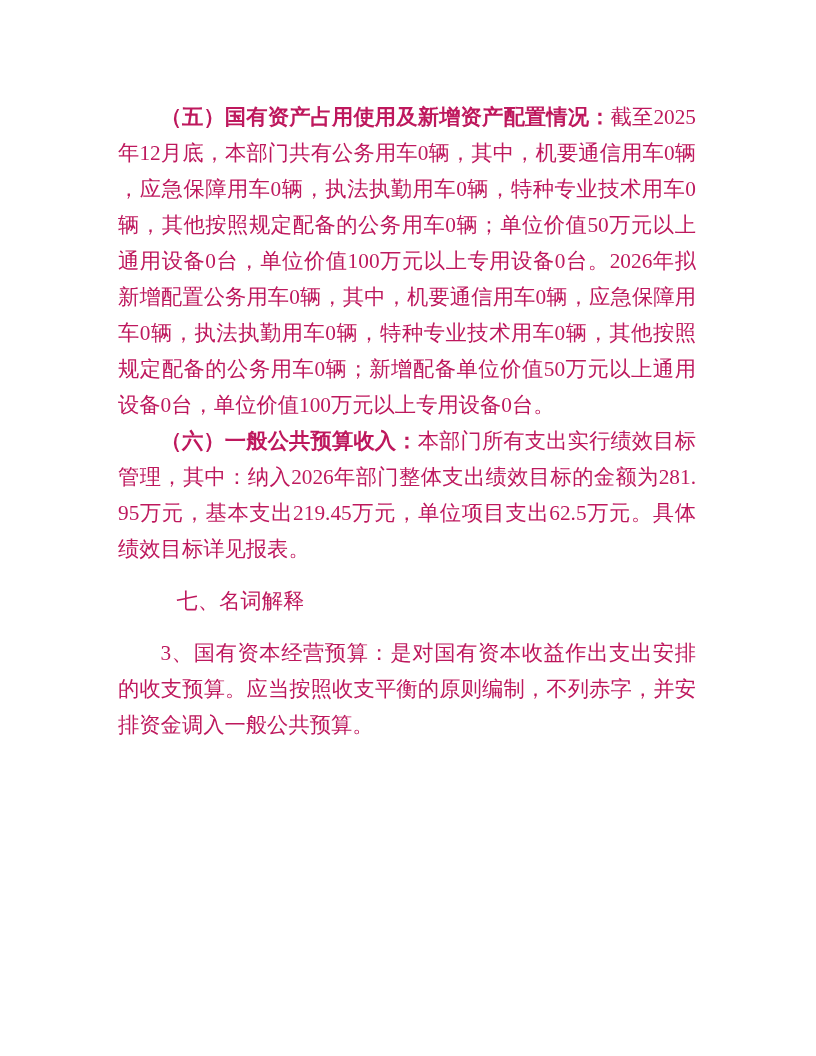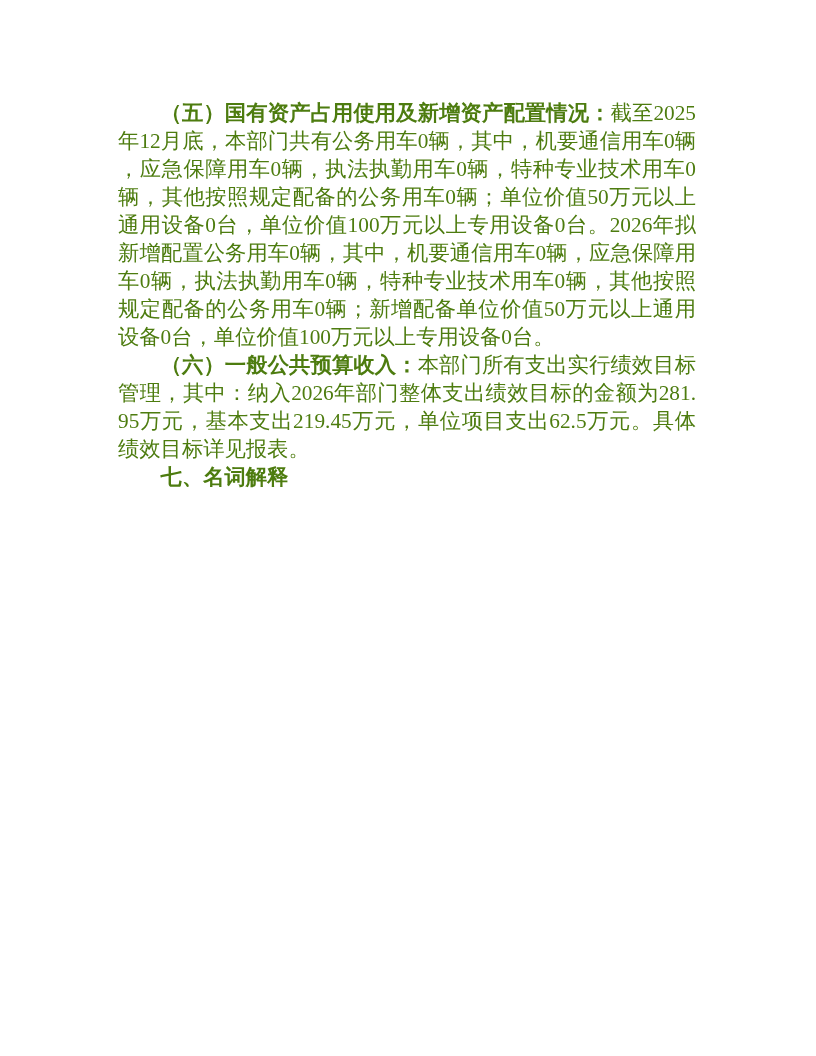--- a/index.html
+++ b/index.html
@@ -12,50 +12,51 @@
     background: #ffffff;
     position: relative;
     overflow: hidden;
     font-family: "Liberation Serif", "DejaVu Serif", serif;
   }
   .page-content {
     position: absolute;
     left: 118px;
     top: 99px;
     width: 578px;
-    color: #4d7c0f;
+    color: #be185d;
     font-size: 21.3px;
-    line-height: 28px;
+    line-height: 36px;
     text-align: justify;
   }
   p.para {
     margin: 0;
     padding: 0;
     text-indent: 2em;
     word-break: break-all;
     line-break: anywhere;
   }
   .lead {
     font-weight: bold;
   }
   p.heading {
-    margin: 0;
+    margin: 16px;
     padding: 0;
     text-indent: 2em;
-    font-weight: bold;
+    font-weight: normal;
   }
 </style>
 </head>
 <body>
 
 <div class="page-content">
 
   <p class="para"><span class="lead">（五）国有资产占用使用及新增资产配置情况：</span><span>截至2025年12月底，本部门共有公务用车0辆，其中，机要通信用车0辆，应急保障用车0辆，执法执勤用车0辆，特种专业技术用车0辆，其他按照规定配备的公务用车0辆；单位价值50万元以上通用设备0台，单位价值100万元以上专用设备0台。2026年拟新增配置公务用车0辆，其中，机要通信用车0辆，应急保障用车0辆，执法执勤用车0辆，特种专业技术用车0辆，其他按照规定配备的公务用车0辆；新增配备单位价值50万元以上通用设备0台，单位价值100万元以上专用设备0台。</span></p>
 
   <p class="para"><span class="lead">（六）一般公共预算收入：</span><span>本部门所有支出实行绩效目标管理，其中：纳入2026年部门整体支出绩效目标的金额为281.95万元，基本支出219.45万元，单位项目支出62.5万元。具体绩效目标详见报表。</span></p>
 
   <p class="heading">七、名词解释</p>
 
 
 
+  <p class="para">3、国有资本经营预算：是对国有资本收益作出支出安排的收支预算。应当按照收支平衡的原则编制，不列赤字，并安排资金调入一般公共预算。</p>
 
 
 </div>
 
 </body></html>

